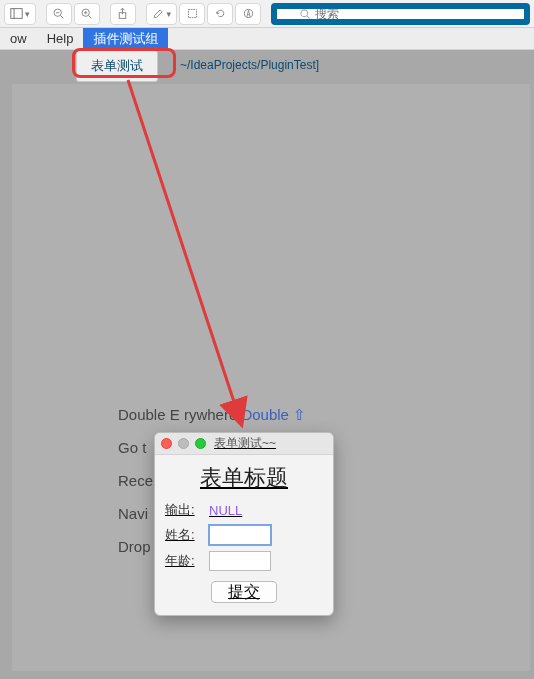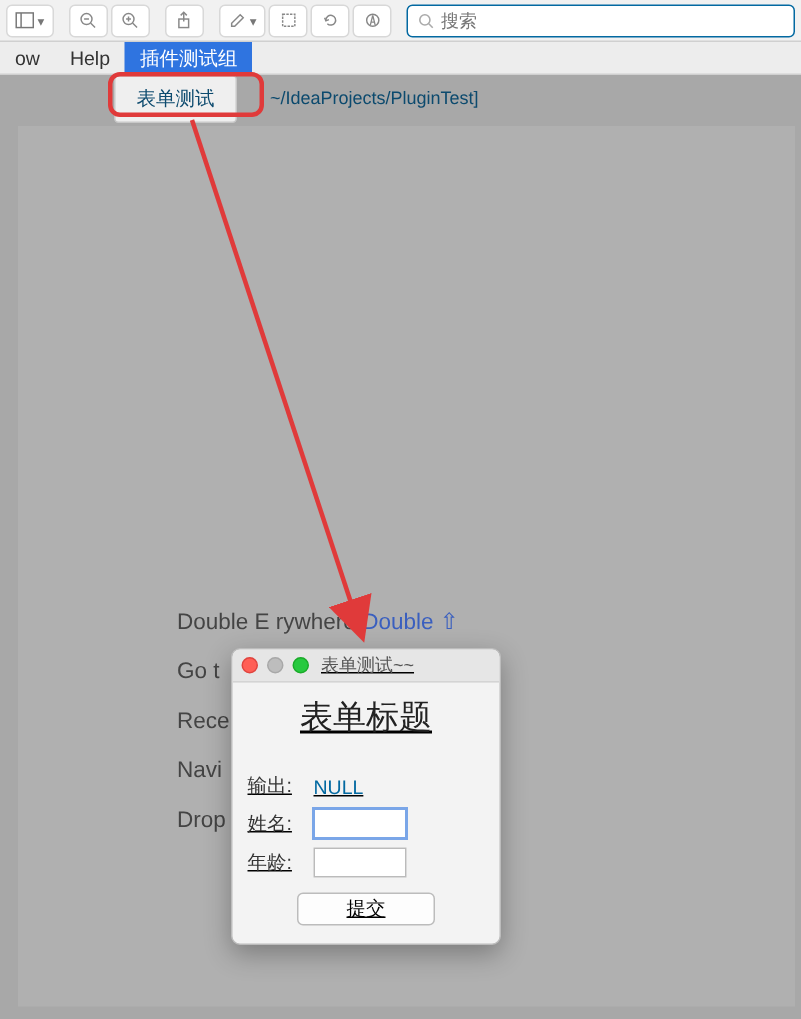--- a/index.html
+++ b/index.html
@@ -33,25 +33,25 @@
       font-size: 12px;
       color: #666;
       padding: 0 5px;
     }
     .tbtn svg { width: 13px; height: 13px; }
     .tsep { width: 6px; }
     .searchbox {
       flex: 1;
       height: 22px;
       background: #fff;
-      border: 1px solid #0369a1;
+      border: 6px solid #0369a1;
       border-radius: 4px;
       display: flex;
       align-items: center;
-      padding: 0 6px;
+      padding: 0 22px;
       gap: 4px;
       color: #aaa;
     }
     .searchbox input {
       border: none;
       outline: none;
       flex: 1;
       font-size: 12px;
       background: transparent;
     }
@@ -139,43 +139,43 @@
       padding: 0 6px;
       gap: 6px;
       border-bottom: 1px solid #d4d4d4;
     }
     .traffic { width: 11px; height: 11px; border-radius: 50%; }
     .tl-close { background: #ff5f56; border: 0.5px solid #e0443e; }
     .tl-min { background: #bdbdbd; border: 0.5px solid #a8a8a8; }
     .tl-max { background: #27c93f; border: 0.5px solid #1aab29; }
     .titlebar .ttext { font-size: 12px; color: #555; margin-left: 2px; }
     .dlg-body { padding: 8px 10px 12px; }
-    .dlg-title { font-size: 22px; text-align: center; margin-bottom: 22px; color: #222; }
+    .dlg-title { font-size: 22px; text-align: center; margin-bottom: 8px; color: #222; }
     .frow { display: flex; align-items: center; gap: 8px; margin: 6px 0; font-size: 13px; }
     .frow .lab { width: 36px; color: #333; }
     .frow input {
       width: 62px;
       height: 20px;
       border: 1px solid #bbb;
       background: #fff;
       padding: 0 3px;
       font-size: 12px;
     }
     .frow input.focused { outline: 2px solid #7aa6e8; outline-offset: -1px; }
     .out-lab { color: #d02828; }
-    .out-val { color: #0369a1; font-weight: 500; }
+    .out-val { color: #8b5cf6; font-weight: 500; }
     .submit {
       display: block;
-      width: 92px;
+      width: 66px;
       margin: 10px auto 0;
       height: 22px;
       background: #fdfdfd;
       border: 1px solid #bcbcbc;
       border-radius: 4px;
-      font-size: 13px;
+      font-size: 16px;
     }
     svg.arrow {
       position: absolute;
       top: 78px;
       left: 122px;
       pointer-events: none;
     }
   </style>
 </head>
 <body>

